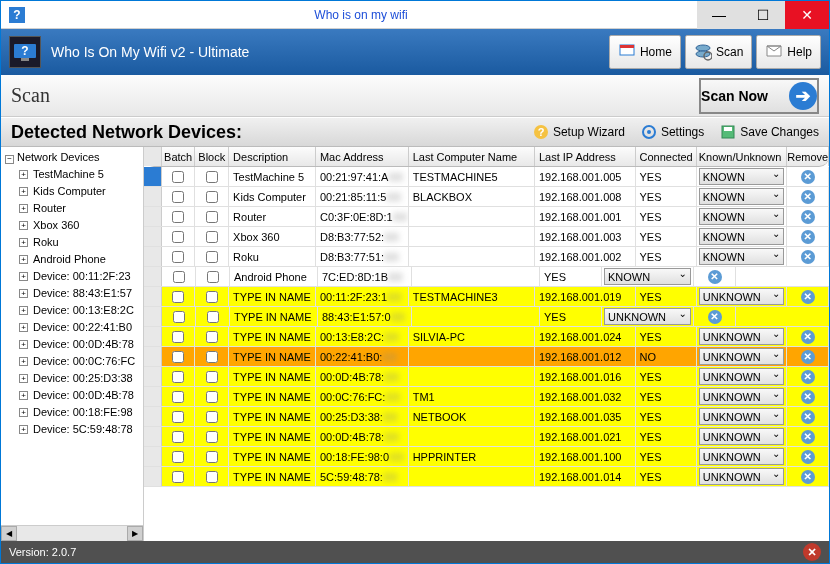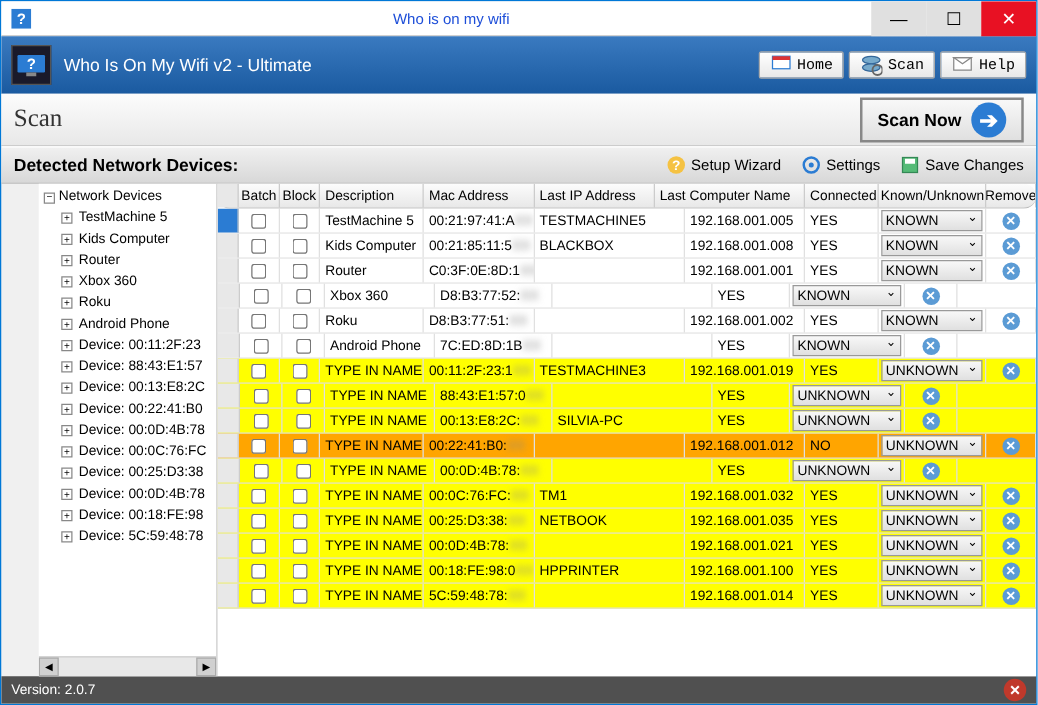--- a/index.html
+++ b/index.html
@@ -10,32 +10,32 @@
 .titlebar-title { flex: 1; text-align: center; font-size: 12px; color: #1d4ed8; }
 .winbtns { display: flex; }
 .winbtn { width: 44px; height: 28px; display: flex; align-items: center; justify-content: center; font-size: 14px; cursor: pointer; }
 .winbtn.min { background: #e0e0e0; }
 .winbtn.max { background: #e0e0e0; }
 .winbtn.close { background: #e81123; color: #fff; }
 
 .header { height: 46px; background: linear-gradient(#3a7ac0, #1a5aa0); display: flex; align-items: center; padding: 0 8px; }
 .header-icon { width: 32px; height: 32px; background: #1a1a2a; display: flex; align-items: center; justify-content: center; border: 1px solid #555; margin-right: 10px; }
 .header-title { color: #fff; font-size: 14px; flex: 1; }
-.header-btn { background: linear-gradient(#fff, #e8e8e8); border: 1px solid #aaa; border-radius: 2px; height: 22px; padding: 0 8px; margin-left: 4px; display: flex; align-items: center; cursor: pointer; font-size: 12px; gap: 4px; font-family: Liberation Mono, monospace; }
+.header-btn { background: linear-gradient(#fff, #e8e8e8); border: 1px solid #aaa; border-radius: 2px; height: 34px; padding: 0 8px; margin-left: 4px; display: flex; align-items: center; cursor: pointer; font-size: 12px; gap: 4px; }
 
 .subheader { height: 42px; background: linear-gradient(#fcfcfc, #e8e8e8); border-bottom: 1px solid #ccc; display: flex; align-items: center; padding: 0 10px; }
 .subheader-title { font-size: 20px; font-family: Georgia, serif; flex: 1; color: #333; }
-.scan-now-btn { background: linear-gradient(#f8f8f8, #e0e0e0); border: 2px solid #888; height: 36px; padding: 0 12px; display: flex; align-items: center; gap: 8px; cursor: pointer; font-size: 14px; font-weight: bold; }
+.scan-now-btn { background: linear-gradient(#f8f8f8, #e0e0e0); border: 2px solid #888; height: 36px; padding: 0 0; display: flex; align-items: center; gap: 21px; cursor: pointer; font-size: 14px; font-weight: bold; }
 .scan-arrow { width: 28px; height: 28px; background: #2b7cd3; border-radius: 50%; display: flex; align-items: center; justify-content: center; color: #fff; font-size: 18px; }
 
 .section-header { height: 30px; background: linear-gradient(#f0f0f0, #d8d8d8); border-top: 1px solid #fff; border-bottom: 1px solid #bbb; display: flex; align-items: center; padding: 0 10px; }
-.section-title { font-weight: bold; font-size: 14px; flex: 1; }
+.section-title { font-weight: bold; font-size: 18px; flex: 1; }
 .section-btn { display: flex; align-items: center; gap: 4px; margin-left: 16px; cursor: pointer; font-size: 12px; }
 
-.main { display: flex; height: 394px; margin-left: 30px; }
+.main { display: flex; height: 394px; }
 .tree { width: 143px; border-right: 1px solid #ccc; overflow: hidden; background: #fff; position: relative; }
 .tree-inner { padding: 2px; font-size: 11px; line-height: 17px; }
 .tree-root { padding-left: 2px; }
 .tree-item { padding-left: 16px; white-space: nowrap; display: flex; align-items: center; gap: 2px; }
 .tree-toggle { width: 9px; height: 9px; border: 1px solid #888; display: inline-flex; align-items: center; justify-content: center; font-size: 8px; line-height: 1; margin-right: 3px; background: #fff; }
 .tree-scroll { position: absolute; bottom: 0; left: 0; right: 0; height: 16px; background: #e8e8e8; border-top: 1px solid #ccc; display: flex; }
 .tree-scroll-btn { width: 16px; background: #d0d0d0; border: 1px solid #aaa; display: flex; align-items: center; justify-content: center; font-size: 8px; }
 .tree-scroll-track { flex: 1; }
 
 .grid { flex: 1; overflow: auto; background: #fff; }
@@ -229,22 +229,22 @@
     </div>
   </div>
 
   <div class="grid">
     <div class="grid-head">
       <div class="grid-head-cell marker"></div>
       <div class="grid-head-cell c-batch">Batch</div>
       <div class="grid-head-cell c-block">Block</div>
       <div class="grid-head-cell c-desc">Description</div>
       <div class="grid-head-cell c-mac">Mac Address</div>
+      <div class="grid-head-cell c-comp">Last Computer Name</div>
       <div class="grid-head-cell c-ip">Last IP Address</div>
-      <div class="grid-head-cell c-comp">Last Computer Name</div>
       <div class="grid-head-cell c-conn">Connected</div>
       <div class="grid-head-cell c-known">Known/Unknown</div>
       <div class="grid-head-cell c-remove">Remove</div>
     </div>
     <div id="grid-body">
         <div class="grid-row known">
           <div class="grid-cell marker active"></div>
           <div class="grid-cell c-batch">
             <input type="checkbox" style="">
           </div>
@@ -307,20 +307,21 @@
           <div class="grid-cell marker"></div>
           <div class="grid-cell c-batch">
             <input type="checkbox" style="">
           </div>
           <div class="grid-cell c-block">
             <input type="checkbox" style="">
           </div>
           <div class="grid-cell c-desc">Xbox 360</div>
           <div class="grid-cell c-mac">D8:B3:77:52:<span class="mac-blur">XX</span></div>
           <div class="grid-cell c-comp"></div>
+          <div class="grid-cell c-ip">192.168.001.003</div>
           <div class="grid-cell c-conn">YES</div>
           <div class="grid-cell c-known">
             <div class="known-select">KNOWN</div>
           </div>
           <div class="grid-cell c-remove">
             <div class="remove-icon">✕</div>
           </div>
         </div>
         <div class="grid-row known">
           <div class="grid-cell marker"></div>
@@ -404,20 +405,21 @@
           <div class="grid-cell marker"></div>
           <div class="grid-cell c-batch">
             <input type="checkbox" style="">
           </div>
           <div class="grid-cell c-block">
             <input type="checkbox" style="">
           </div>
           <div class="grid-cell c-desc">TYPE IN NAME</div>
           <div class="grid-cell c-mac">00:13:E8:2C:<span class="mac-blur">XX</span></div>
           <div class="grid-cell c-comp">SILVIA-PC</div>
+          <div class="grid-cell c-ip">192.168.001.024</div>
           <div class="grid-cell c-conn">YES</div>
           <div class="grid-cell c-known">
             <div class="known-select">UNKNOWN</div>
           </div>
           <div class="grid-cell c-remove">
             <div class="remove-icon">✕</div>
           </div>
         </div>
         <div class="grid-row disconnected">
           <div class="grid-cell marker"></div>
@@ -443,20 +445,21 @@
           <div class="grid-cell marker"></div>
           <div class="grid-cell c-batch">
             <input type="checkbox" style="">
           </div>
           <div class="grid-cell c-block">
             <input type="checkbox" style="">
           </div>
           <div class="grid-cell c-desc">TYPE IN NAME</div>
           <div class="grid-cell c-mac">00:0D:4B:78:<span class="mac-blur">XX</span></div>
           <div class="grid-cell c-comp"></div>
+          <div class="grid-cell c-ip">192.168.001.016</div>
           <div class="grid-cell c-conn">YES</div>
           <div class="grid-cell c-known">
             <div class="known-select">UNKNOWN</div>
           </div>
           <div class="grid-cell c-remove">
             <div class="remove-icon">✕</div>
           </div>
         </div>
         <div class="grid-row unknown">
           <div class="grid-cell marker"></div>

